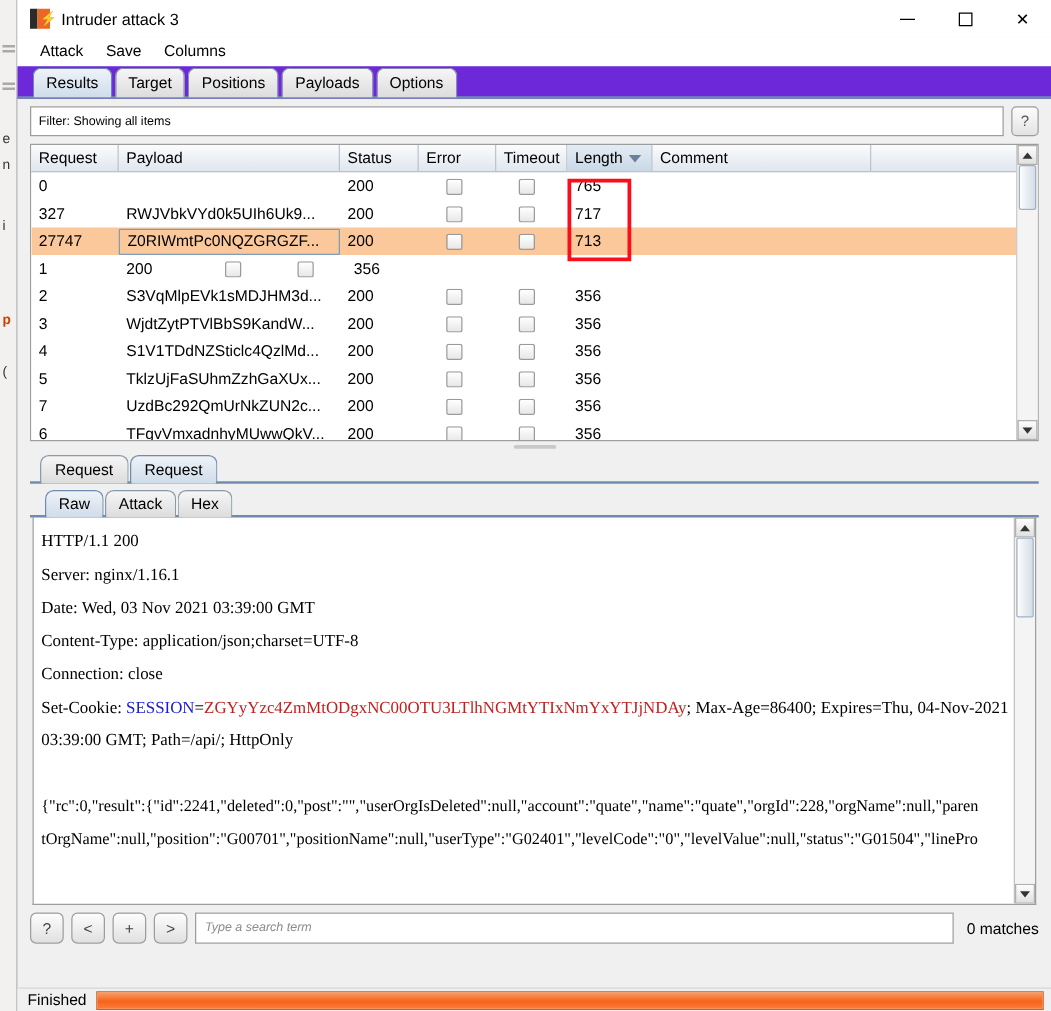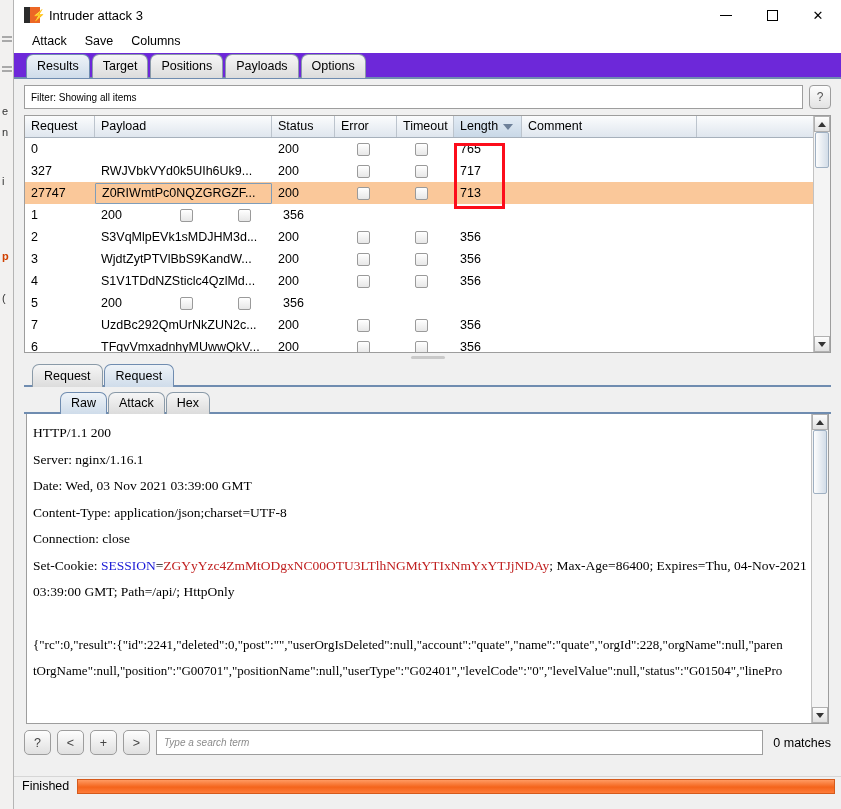--- a/index.html
+++ b/index.html
@@ -396,21 +396,20 @@
     border-radius: 7px 7px 0 0;
     background: linear-gradient(#f6f6f6, #dcdcdc);
     margin-right: 1px;
     position: relative;
     z-index: 1;
   }
   .stab.active {
     background: linear-gradient(#eef3f8, #cfdcea);
     border-color: #6f8cb0;
     z-index: 3;
-    margin-left: 24px;
   }
 
   
   .resp-wrap {
     margin: 0 12px;
     height: 310px;
     border: 1px solid #9d9d9d;
     border-top: none;
     background: #ffffff;
     display: flex;
@@ -475,21 +474,21 @@
   .matches {
     margin-left: 10px;
     font-size: 12.5px;
     color: #000;
     white-space: nowrap;
   }
 
   
   .statusbar {
     position: absolute;
-    left: 0; bottom: 14px;
+    left: 0; bottom: 0;
     width: 100%;
     height: 19px;
     display: flex;
     align-items: center;
     background: #f0f0f0;
     border-top: 1px solid #d6d6d6;
     box-sizing: border-box;
   }
   .status-label {
     font-size: 12.5px;
@@ -664,20 +663,21 @@
               <span class="cb"></span>
             </div>
             <div class="td col-tim" style="display: flex; align-items: center; padding-left: 18px;">
               <span class="cb"></span>
             </div>
             <div class="td col-len">356</div>
             <div class="td col-com"></div>
           </div>
           <div class="tr">
             <div class="td col-req">5</div>
+            <div class="td col-pay">TklzUjFaSUhmZzhGaXUx...</div>
             <div class="td col-sta">200</div>
             <div class="td col-err" style="display: flex; align-items: center; padding-left: 22px;">
               <span class="cb"></span>
             </div>
             <div class="td col-tim" style="display: flex; align-items: center; padding-left: 18px;">
               <span class="cb"></span>
             </div>
             <div class="td col-len">356</div>
             <div class="td col-com"></div>
           </div>

